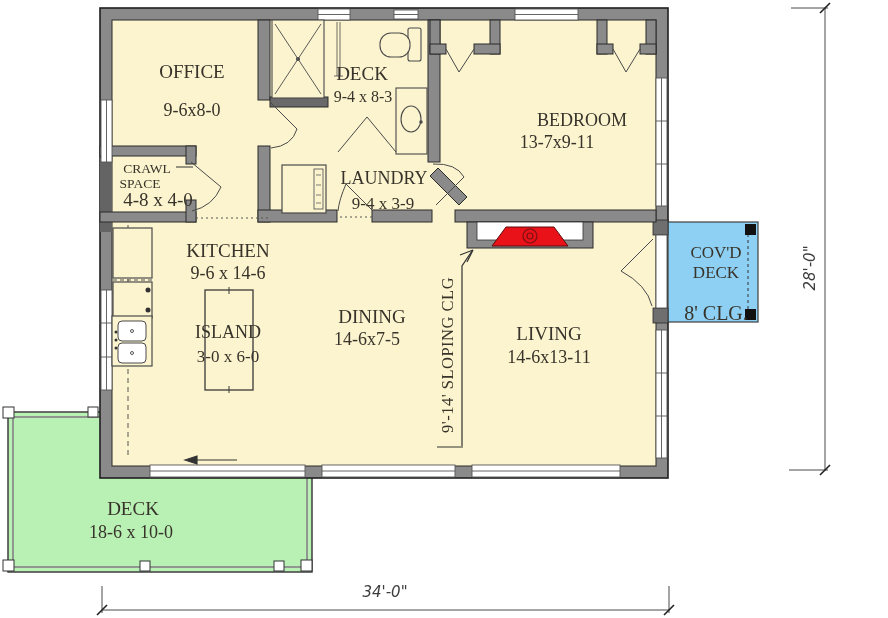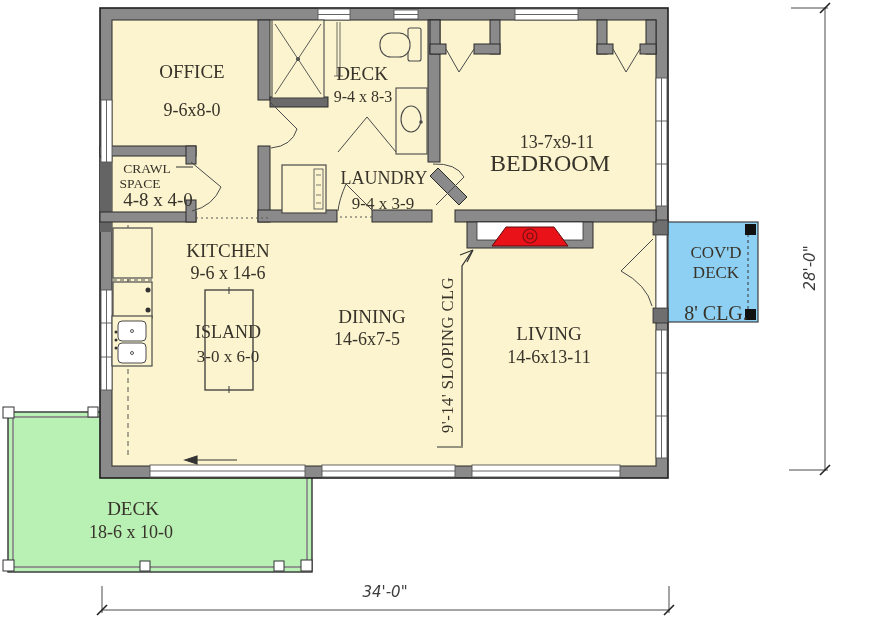--- a/index.html
+++ b/index.html
@@ -236,21 +236,21 @@
 <div class="lbl" style="left:362px;top:73px;font-size:19px;">DECK</div>
 <div class="lbl" style="left:363px;top:97px;font-size:16px;">9-4 x 8-3</div>
 
 <div class="lbl" style="left:147px;top:169px;font-size:13.5px;">CRAWL</div>
 <div class="lbl" style="left:140px;top:184px;font-size:13.5px;">SPACE</div>
 <div class="lbl" style="left:139px;top:199px;font-size:19px;padding-left:38px;">4-8 x 4-0</div>
 
 <div class="lbl" style="left:384px;top:178px;font-size:18px;">LAUNDRY</div>
 <div class="lbl" style="left:383px;top:203px;font-size:17px;">9-4 x 3-9</div>
 
-<div class="lbl" style="left:550px;top:120px;font-size:24px;margin-top:43px;">BEDROOM</div>
+<div class="lbl" style="left:582px;top:120px;font-size:18px;">BEDROOM</div>
 <div class="lbl" style="left:557px;top:142px;font-size:18px;">13-7x9-11</div>
 
 <div class="lbl" style="left:228px;top:250px;font-size:19px;">KITCHEN</div>
 <div class="lbl" style="left:228px;top:273px;font-size:18px;">9-6 x 14-6</div>
 
 <div class="lbl" style="left:228px;top:332px;font-size:18px;">ISLAND</div>
 <div class="lbl" style="left:228px;top:356px;font-size:17px;">3-0 x 6-0</div>
 
 <div class="lbl" style="left:372px;top:316px;font-size:19px;">DINING</div>
 <div class="lbl" style="left:367px;top:339px;font-size:18px;">14-6x7-5</div>

